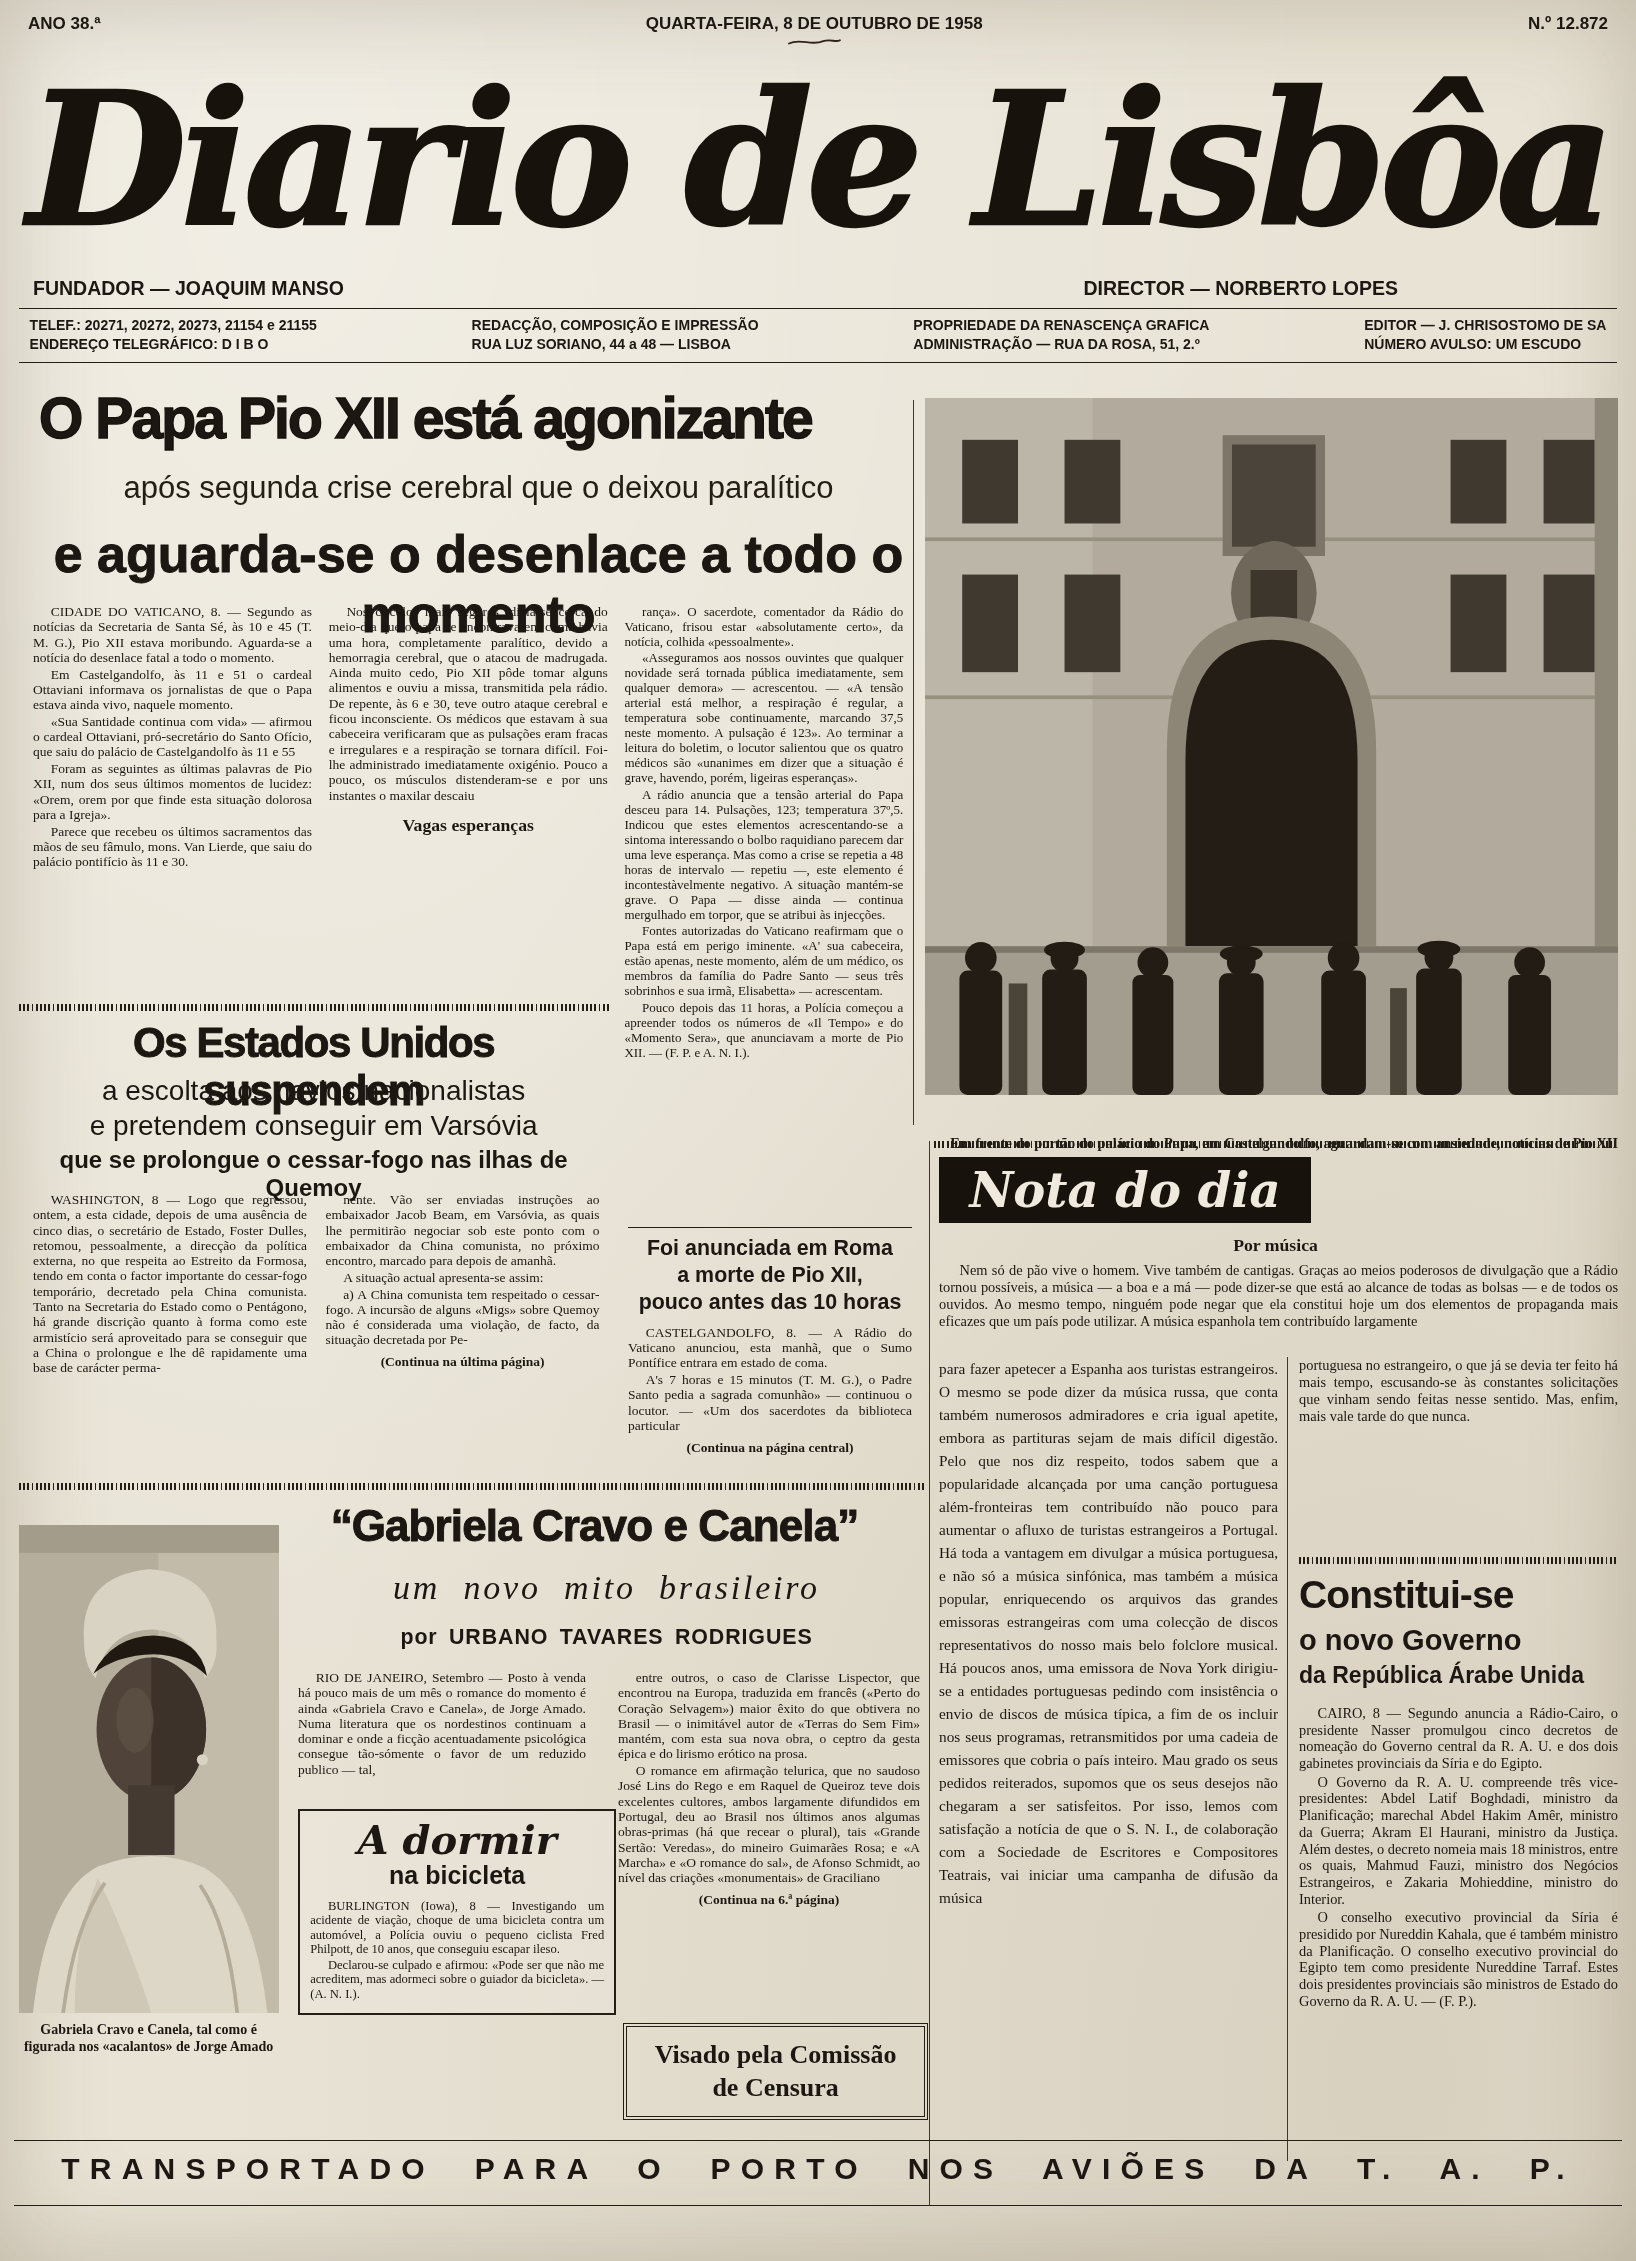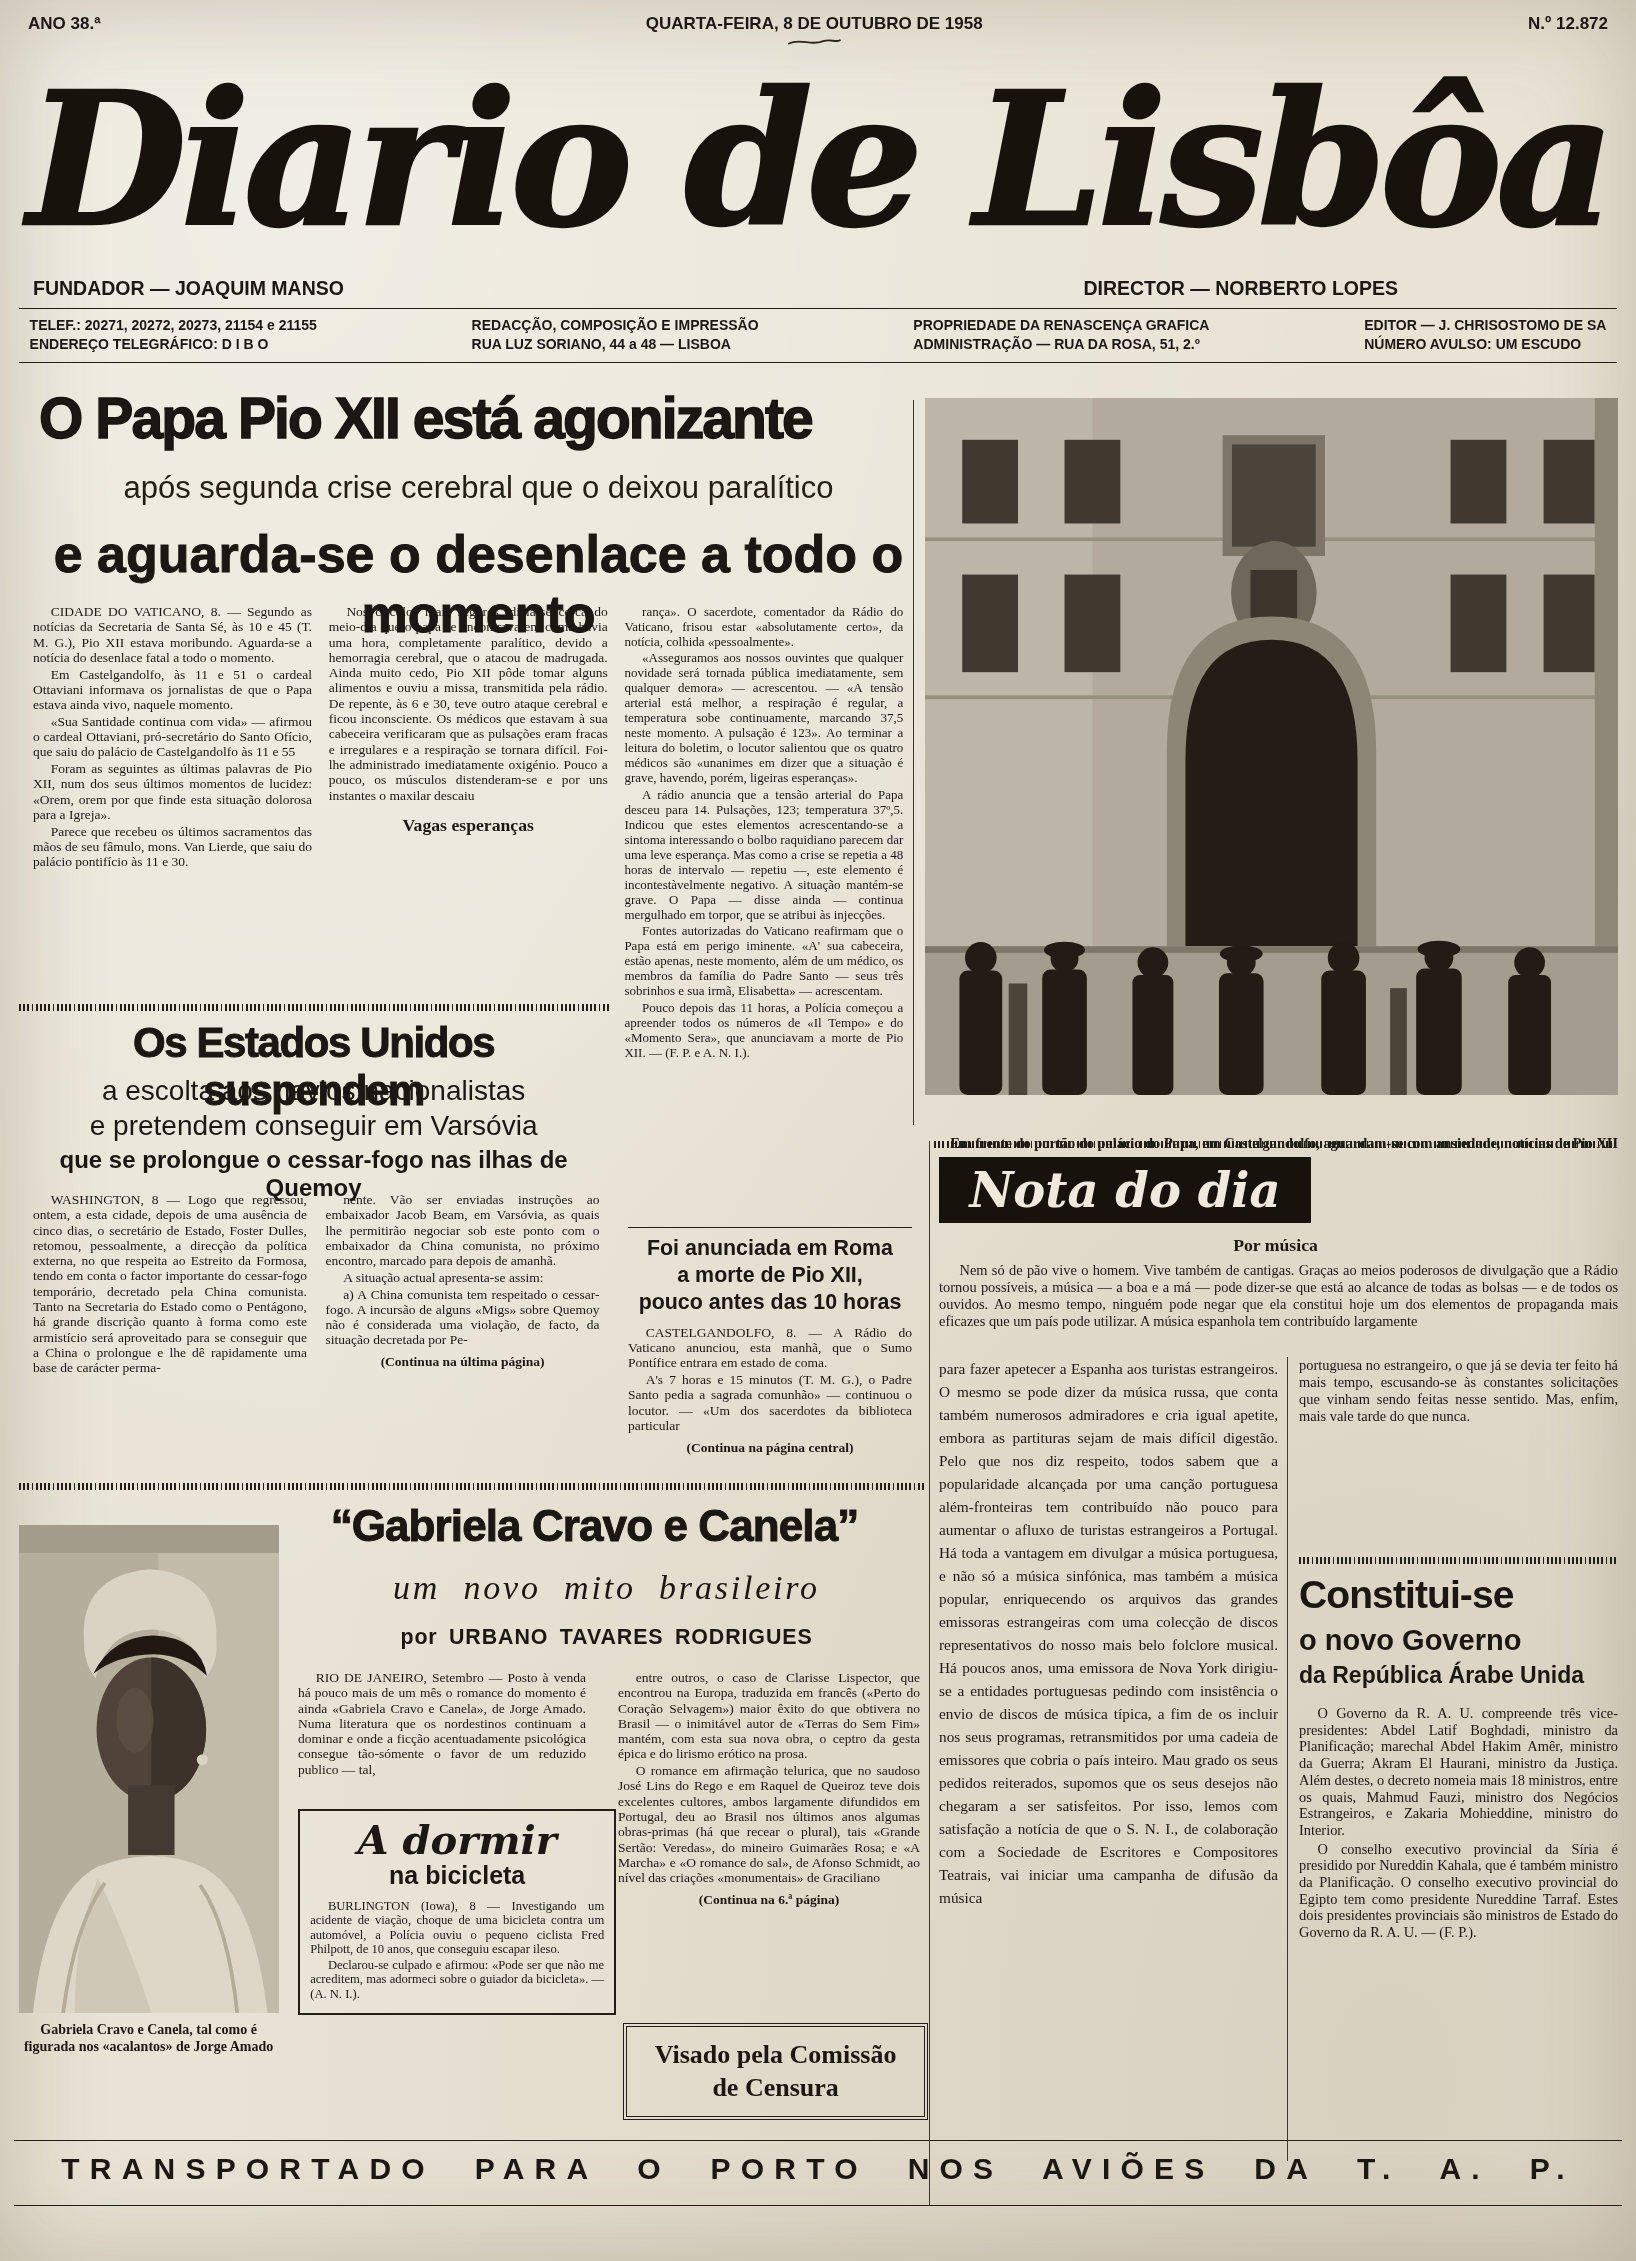--- a/index.html
+++ b/index.html
@@ -282,20 +282,21 @@
   <div class="abs por-musica">Por música</div>
   <div class="abs nota-intro">Nem só de pão vive o homem. Vive também de cantigas. Graças ao meios poderosos de divulgação que a Rádio tornou possíveis, a música — a boa e a má — pode dizer-se que está ao alcance de todas as bolsas — e de todos os ouvidos. Ao mesmo tempo, ninguém pode negar que ela constitui hoje um dos elementos de propaganda mais eficazes que um país pode utilizar. A música espanhola tem contribuído largamente</div>
   <div class="abs nota-left">para fazer apetecer a Espanha aos turistas estrangeiros. O mesmo se pode dizer da música russa, que conta também numerosos admiradores e cria igual apetite, embora as partituras sejam de mais difícil digestão. Pelo que nos diz respeito, todos sabem que a popularidade alcançada por uma canção portuguesa além-fronteiras tem contribuído não pouco para aumentar o afluxo de turistas estrangeiros a Portugal. Há toda a vantagem em divulgar a música portuguesa, e não só a música sinfónica, mas também a música popular, enriquecendo os arquivos das grandes emissoras estrangeiras com uma colecção de discos representativos do nosso mais belo folclore musical. Há poucos anos, uma emissora de Nova York dirigiu-se a entidades portuguesas pedindo com insistência o envio de discos de música típica, a fim de os incluir nos seus programas, retransmitidos por uma cadeia de emissores que cobria o país inteiro. Mau grado os seus pedidos reiterados, supomos que os seus desejos não chegaram a ser satisfeitos. Por isso, lemos com satisfação a notícia de que o S. N. I., de colaboração com a Sociedade de Escritores e Compositores Teatrais, vai iniciar uma campanha de difusão da música</div>
   <div class="abs nota-right">portuguesa no estrangeiro, o que já se devia ter feito há mais tempo, escusando-se às constantes solicitações que vinham sendo feitas nesse sentido. Mas, enfim, mais vale tarde do que nunca.</div>
 
   <div class="abs hatch gov-hatch"></div>
   <div class="abs gov-t1">Constitui-se</div>
   <div class="abs gov-t2">o novo Governo</div>
   <div class="abs gov-t3">da República Árabe Unida</div>
   <div class="abs gov-body">
+      <p>CAIRO, 8 — Segundo anuncia a Rádio-Cairo, o presidente Nasser promulgou cinco decretos de nomeação do Governo central da R. A. U. e dos dois gabinetes provinciais da Síria e do Egipto.</p>
       <p>O Governo da R. A. U. compreende três vice-presidentes: Abdel Latif Boghdadi, ministro da Planificação; marechal Abdel Hakim Amêr, ministro da Guerra; Akram El Haurani, ministro da Justiça. Além destes, o decreto nomeia mais 18 ministros, entre os quais, Mahmud Fauzi, ministro dos Negócios Estrangeiros, e Zakaria Mohieddine, ministro do Interior.</p>
       <p>O conselho executivo provincial da Síria é presidido por Nureddin Kahala, que é também ministro da Planificação. O conselho executivo provincial do Egipto tem como presidente Nureddine Tarraf. Estes dois presidentes provinciais são ministros de Estado do Governo da R. A. U. — (F. P.).</p>
     </div>
 
   <div class="abs hatch gab-hatch"></div>
   <div class="abs gab-head">“Gabriela Cravo e Canela”</div>
   <div class="abs gab-sub">um novo mito brasileiro</div>
   <div class="abs gab-byline">por URBANO TAVARES RODRIGUES</div>
 
   <div class="abs gab-photo">

